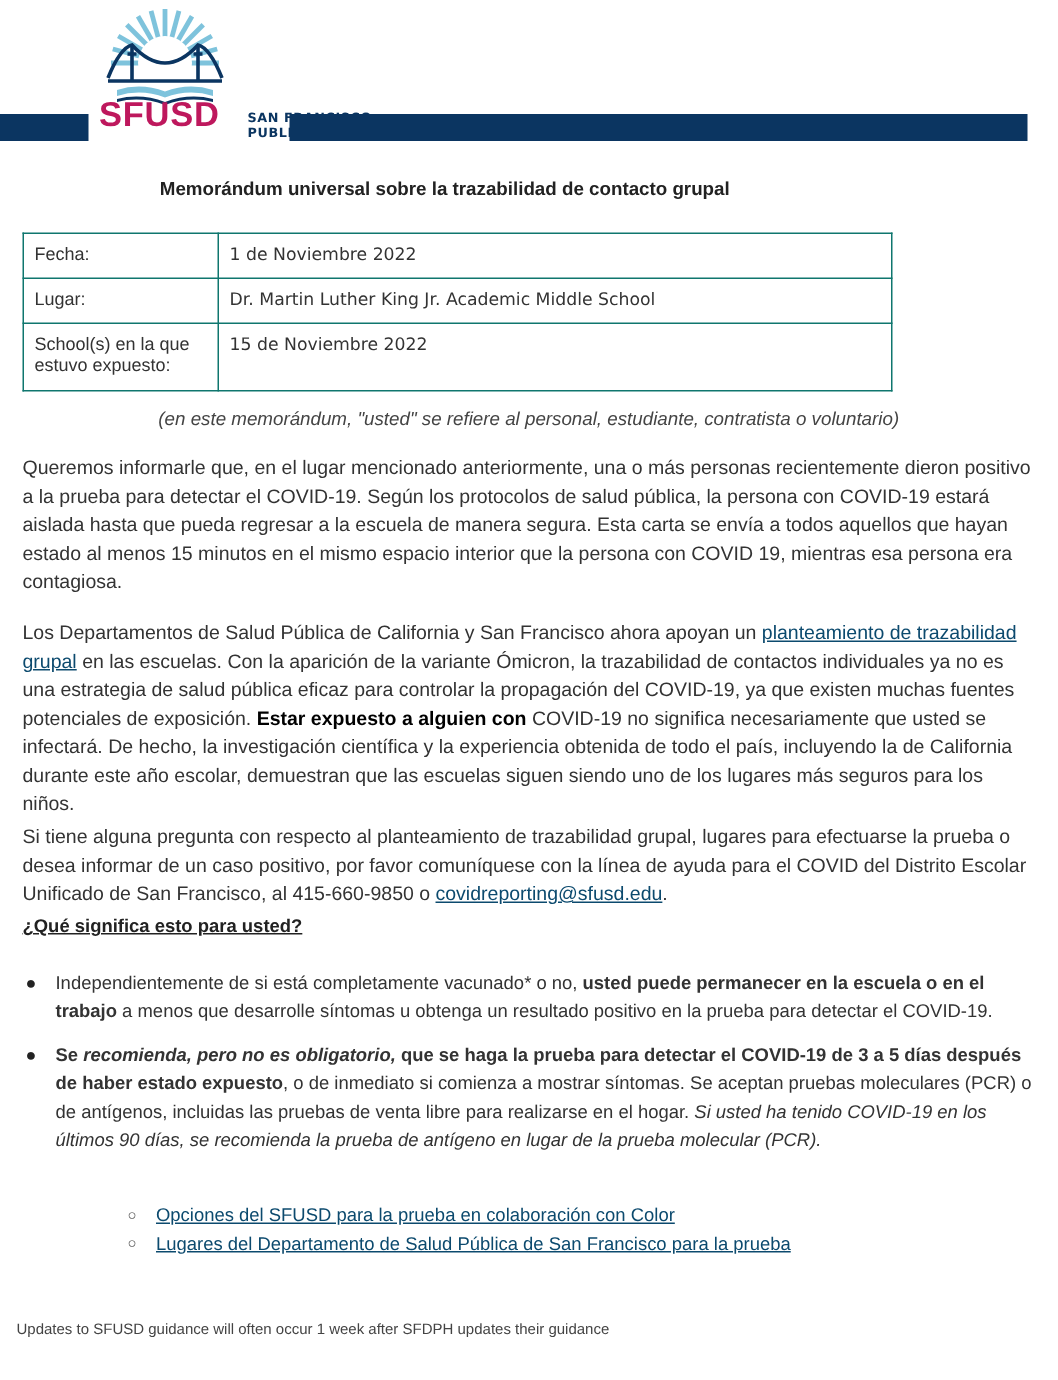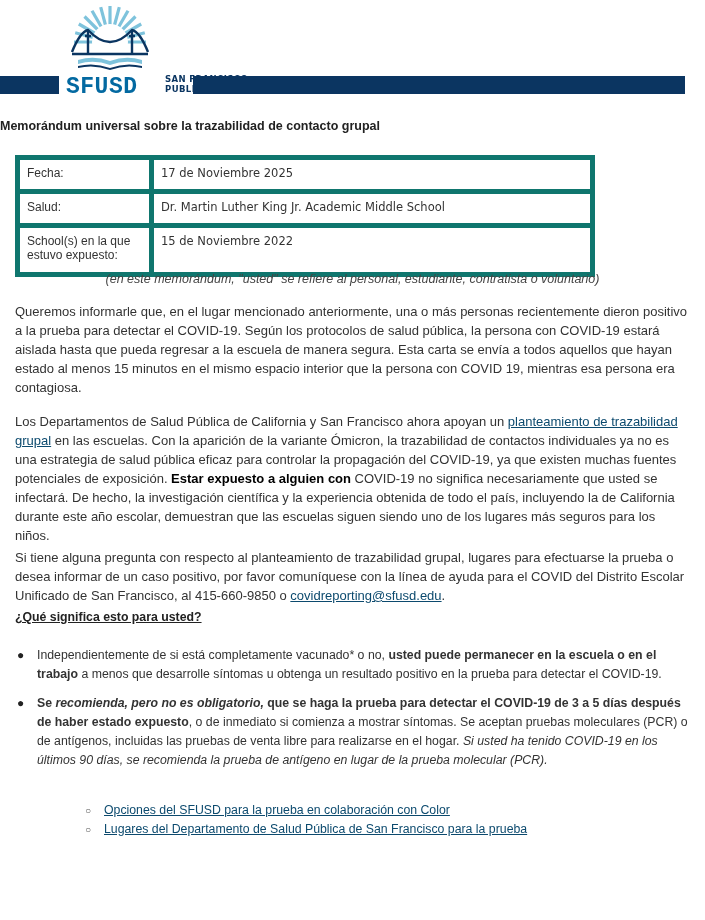--- a/index.html
+++ b/index.html
@@ -6,37 +6,37 @@
   body {
     width: 705px; height: 920px; position: relative; overflow: hidden;
     font-family: "Liberation Sans", "DejaVu Sans", sans-serif;
     color: #333333;
   }
   .header { position: absolute; left: 0; top: 0; width: 705px; height: 100px; }
   .band-left { position: absolute; left: 0; top: 76px; width: 59px; height: 18px; background: #0b3561; }
   .band-right { position: absolute; left: 193px; top: 76px; width: 492px; height: 18px; background: #0b3561; }
   .logo-mark { position: absolute; left: 62px; top: 2px; width: 96px; height: 72px; }
   .logo-sfusd {
-    position: absolute; left: 66px; top: 74px; font-size: 23px; font-weight: bold;
-    color: #0369a1; letter-spacing: 0.5px; font-family: Liberation Mono, monospace;
+    position: absolute; left: 66px; top: 63px; font-size: 23px; font-weight: bold;
+    color: #be185d; letter-spacing: 0.5px; font-family: Liberation Sans, sans-serif;
   }
   .logo-sub {
     position: absolute; left: 165px; top: 74px; font-size: 8.5px; font-weight: bold;
     color: #0b3561; line-height: 10px; letter-spacing: 0.4px; font-family: "DejaVu Sans", sans-serif;
   }
   .title {
-    position: absolute; left: 0; width: 593px; top: 119px; 
+    position: absolute; left: 0; width: 593px; top: 119px; text-align: center;
     font-size: 12.5px; font-weight: bold; color: #222;
   }
   table.info {
     position: absolute; left: 15px; top: 155px; width: 580px;
     border-collapse: collapse; font-size: 11.5px; color: #333;
     font-family: "DejaVu Sans", sans-serif;
   }
-  table.info td { border: 5px solid #0f766e; padding: 6px 7px; vertical-align: top; }
+  table.info td { border: 1px solid #0f766e; padding: 6px 7px; vertical-align: top; }
   table.info td.lbl { width: 115px; font-family: "Liberation Sans", sans-serif; font-size: 12px; }
   table.info tr.r1 td, table.info tr.r2 td { height: 17px; }
   table.info tr.r3 td { height: 32px; }
   .note {
     position: absolute; left: 0; width: 705px; top: 272px; text-align: center;
     font-size: 12.5px; font-style: italic; color: #444;
   }
   .para {
     position: absolute; left: 15px; width: 675px; font-size: 13px; line-height: 19px; color: #333;
   }
@@ -95,24 +95,24 @@
   </div>
   <div class="band-right"></div>
 </div>
 
 <div class="title">Memorándum universal sobre la trazabilidad de contacto grupal</div>
 
 <table class="info">
   <tbody>
       <tr class="r1">
     <td class="lbl">Fecha:</td>
-    <td>17 de Noviembre 2025</td>
+    <td>1 de Noviembre 2022</td>
   </tr>
   <tr class="r2">
-    <td class="lbl">Salud:</td>
+    <td class="lbl">Lugar:</td>
     <td>Dr. Martin Luther King Jr. Academic Middle School</td>
   </tr>
   <tr class="r3">
     <td class="lbl">School(s) en la que estuvo expuesto:</td>
     <td>15 de Noviembre 2022</td>
   </tr>
 </tbody>
   </table>
 
 <div class="note">(en este memorándum, "usted" se refiere al personal, estudiante, contratista o voluntario)</div>
@@ -141,13 +141,14 @@
     <span class="circ">○</span>
     <a class="link" href="#">Opciones del SFUSD para la prueba en colaboración con Color</a>
   </li>
   <li>
     <span class="circ">○</span>
     <a class="link" href="#">Lugares del Departamento de Salud Pública de San Francisco para la prueba</a>
   </li>
 </ul>
 
 <div class="footer">
+  <div>Updates to SFUSD guidance will often occur 1 week after SFDPH updates their guidance</div>
 </div>
 
 </body></html>

